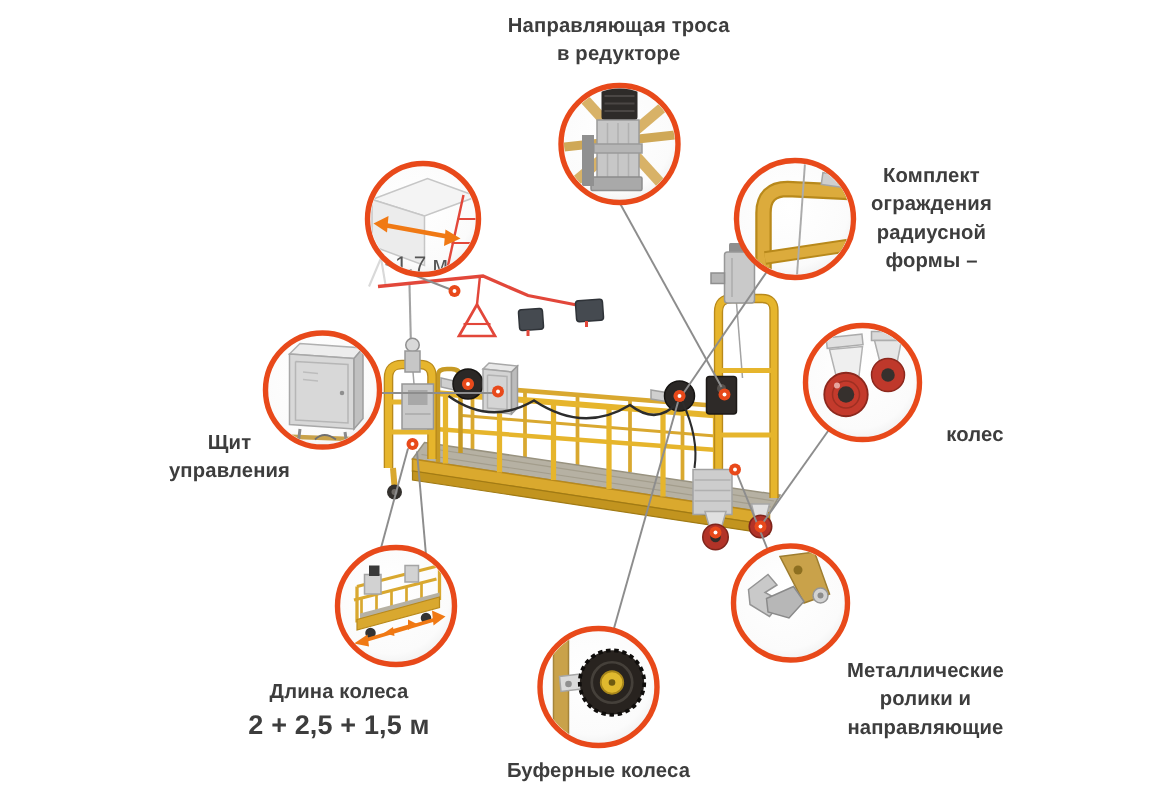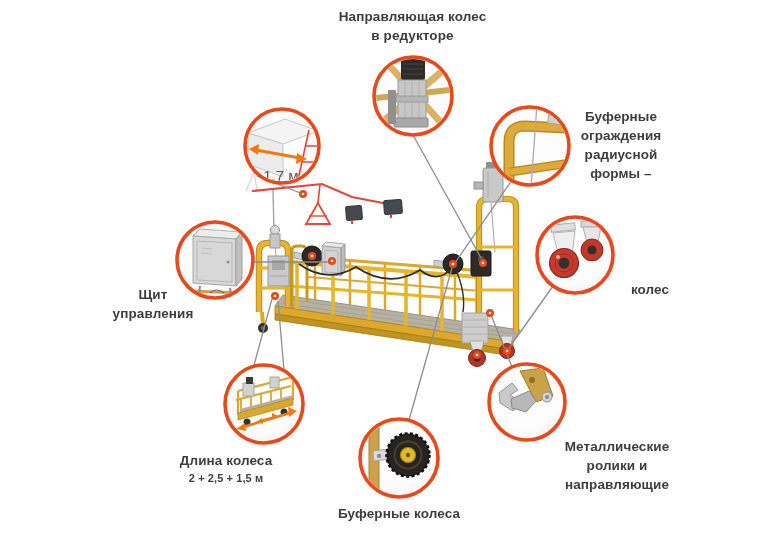--- a/index.html
+++ b/index.html
@@ -2,21 +2,21 @@
 <html><head>
 <meta charset="utf-8">
 <style>
   html,body{margin:0;padding:0;background:#ffffff;}
   .stage{position:relative;width:784px;height:539px;background:#ffffff;overflow:hidden;
          font-family:"Liberation Sans",sans-serif;}
   .stage svg{position:absolute;left:0;top:0;}
   .lbl{position:absolute;font-weight:bold;font-size:13.5px;line-height:1.4;color:#3d3d3d;
        text-align:center;letter-spacing:.1px;}
   .lbl span{display:block;}
-  .lbl .sub{font-size:11px;}
+  .lbl .sub{font-size:18px;}
 </style>
 </head>
 <body>
 
 <div class="stage">
 
 <svg width="784" height="539" viewBox="0 0 784 539">
   <defs>
     <radialGradient id="circBg" cx="45%" cy="40%" r="65%">
       <stop offset="0%" stop-color="#ffffff"></stop>
@@ -312,27 +312,27 @@
       <circle cx="532" cy="380" r="3" fill="#8d6f20"></circle>
       <circle cx="547" cy="397" r="5" fill="#d2d2d2" stroke="#969696"></circle>
       <circle cx="547" cy="397" r="2" fill="#8c8c8c"></circle>
       <path d="M499,393 L512,383 L518,390 L510,395 L521,401 L513,411 L500,403 Z" fill="#c9c9c9" stroke="#949494"></path>
       <path d="M511,399 L529,391 L536,401 L526,412 L512,408 Z" fill="#b7b7b7" stroke="#8a8a8a"></path>
     </g>
   </g>
 </svg>
 
 <div class="lbl" style="left:305px;top:8px;width:215px;">
-  <span>Направляющая колес</span>
+  <span>Направляющая троса</span>
   <span>в редукторе</span>
 </div>
 <div class="lbl" style="left:100px;top:123px;width:156px;">
 </div>
 <div class="lbl" style="left:558px;top:108px;width:126px;">
-  <span>Буферные</span>
+  <span>Комплект</span>
   <span>ограждения</span>
   <span>радиусной</span>
   <span>формы –</span>
 </div>
 <div class="lbl" style="left:86px;top:286px;width:134px;">
   <span>Щит</span>
   <span>управления</span>
 </div>
 <div class="lbl" style="left:592px;top:281px;width:116px;">
   <span>колес</span>

